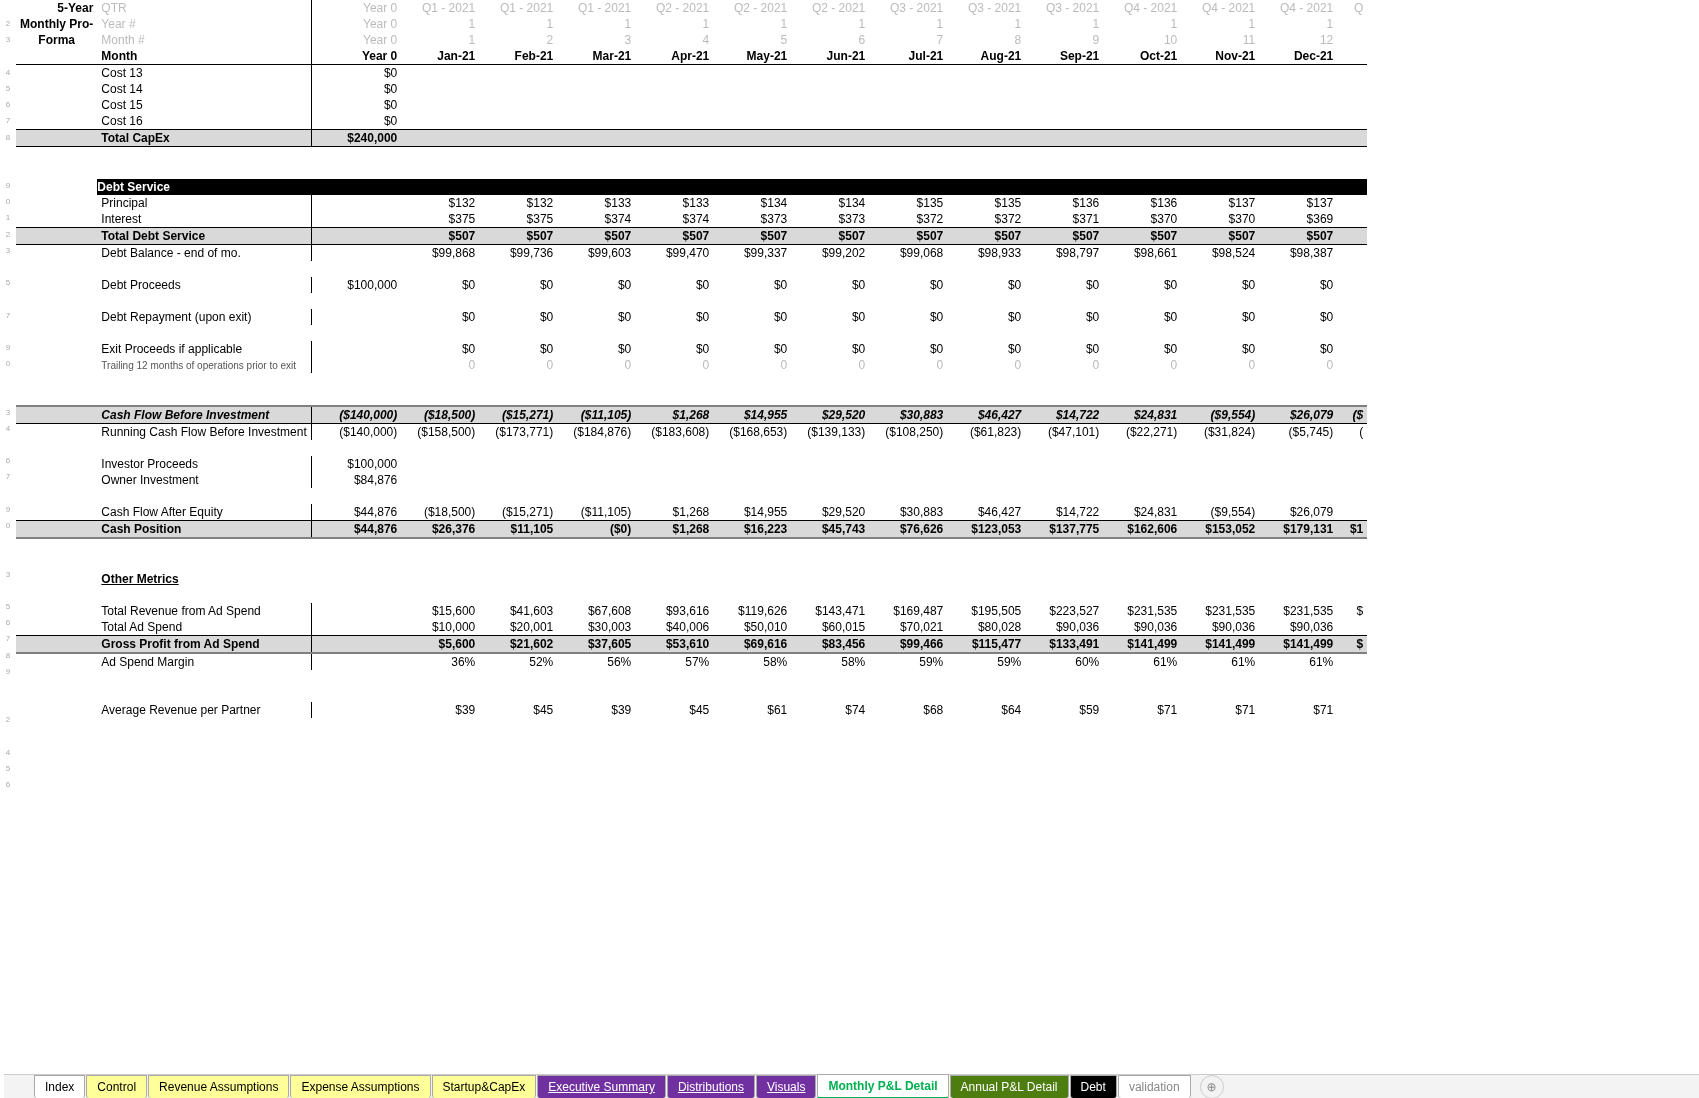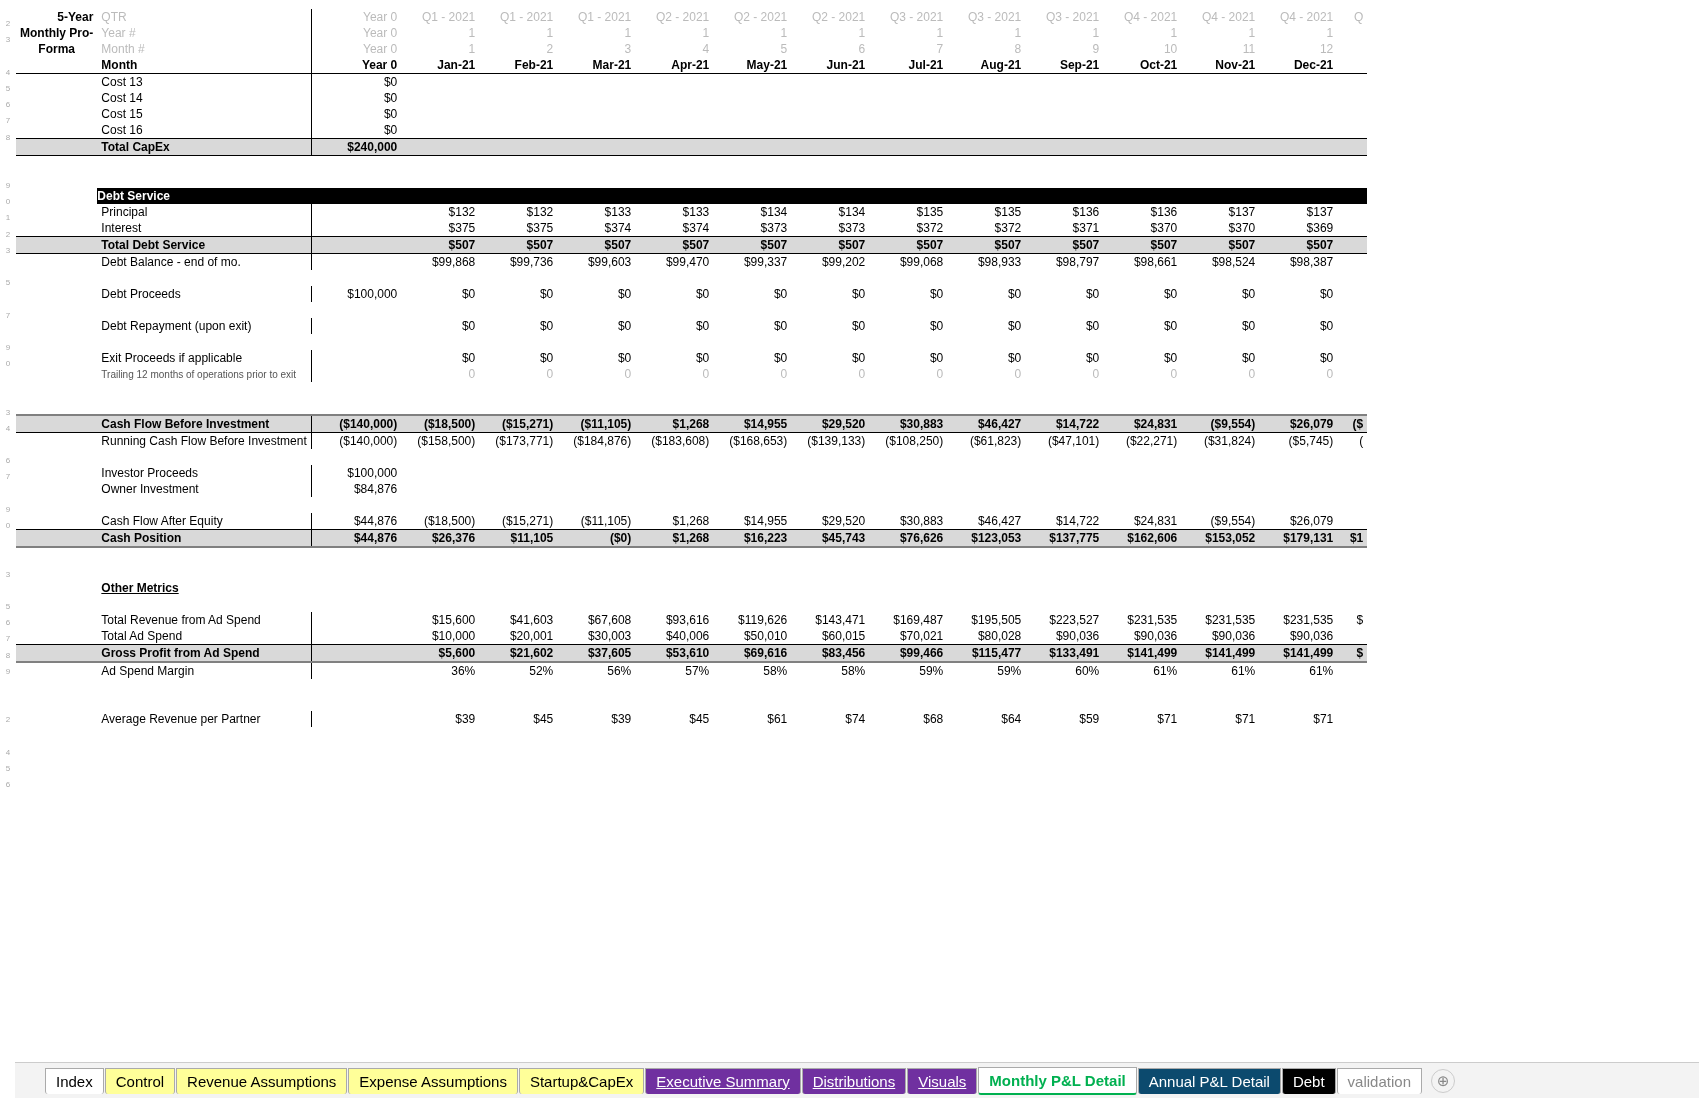--- a/index.html
+++ b/index.html
@@ -1,39 +1,39 @@
 <!DOCTYPE html>
 <html><head>
 <meta charset="utf-8">
 <style>
 * { box-sizing: border-box; margin: 0; padding: 0; }
 body { font-family: Arial, sans-serif; font-size: 12px; background: #fff; overflow: hidden; width: 1699px; height: 1098px; position: relative; }
-.sheet { position: absolute; top: 0; left: 16px; right: 0; bottom: 28px; overflow: hidden; margin-top: 9px; }
+.sheet { position: absolute; top: 0; left: 16px; right: 0; bottom: 28px; overflow: hidden; }
 table { border-collapse: collapse; table-layout: fixed; }
 td, th { padding: 1px 4px; height: 16px; white-space: nowrap; overflow: hidden; font-weight: normal; text-align: right; vertical-align: middle; }
 .col-data { width: 78px; }
 .ghost { color: #bbb; }
 .bold { font-weight: bold; }
 .section-black { background: #000; color: #fff; font-weight: bold; text-align: left; padding-left: 0; }
 .shade { background: #d9d9d9; }
 .bordertop { border-top: 1px solid #000; }
 .borderbot { border-bottom: 1px solid #000; }
-.bordertop-thick { border-top: 2px solid #808080; }
+.bordertop-thick { border-top: 2px solid #808080; font-style: italic; }
 .borderbot-thick { border-bottom: 2px solid #808080; }
 .small { font-size: 10px; color: #555; }
 .underline { text-decoration: underline; }
 .rownums { position: absolute; left: 0; top: 0; bottom: 28px; width: 16px; background: #fff; font-size: 8px; color: #aaa; }
 .rownums div { height: 16.2px; text-align: center; line-height: 16px; }
 
-.tabs { position: absolute; left: 15px; right: 0; bottom: 0; height: 36px; background: #f3f3f3; border-top: 1px solid #ccc; display: flex; align-items: center; padding-left: 30px; font-size: 15px; }
+.tabs { position: absolute; left: 4px; right: 0; bottom: 0; height: 24px; background: #f3f3f3; border-top: 1px solid #ccc; display: flex; align-items: center; padding-left: 30px; font-size: 12px; }
 .tab { padding: 4px 10px; border: 1px solid #aaa; border-bottom: none; margin-right: 1px; background: #fff; cursor: pointer; border-radius: 0 0 3px 3px; }
 .tab.yellow { background: #ffff99; }
 .tab.purple { background: #7030a0; color: #fff; text-decoration: underline; }
 .tab.green { color: #00b050; font-weight: bold; background: #fff; border-bottom: 2px solid #00b050; }
-.tab.darkpurple { background: #0c4a6e; color: #fff; }
+.tab.darkpurple { background: #4d7c0f; color: #fff; }
 .tab.red { background: #000000; color: #fff; }
 .tab.grey { color: #888; }
 .add-sheet { width: 24px; height: 24px; border: 1px solid #ccc; border-radius: 12px; text-align: center; line-height: 22px; margin-left: 8px; color: #888; cursor: pointer; }
 .leftvert { border-left: 1px solid #000; }
 </style>
 </head>
 <body>
 
 <div class="rownums">
   <div></div>

